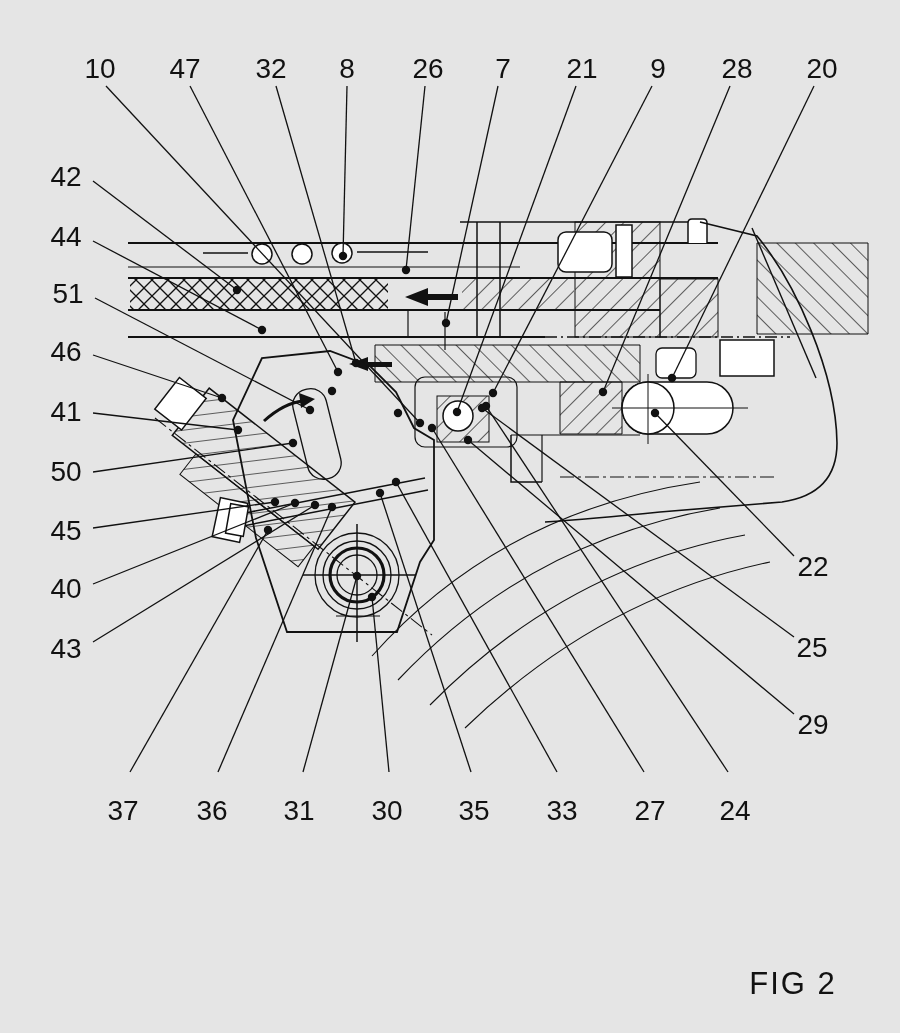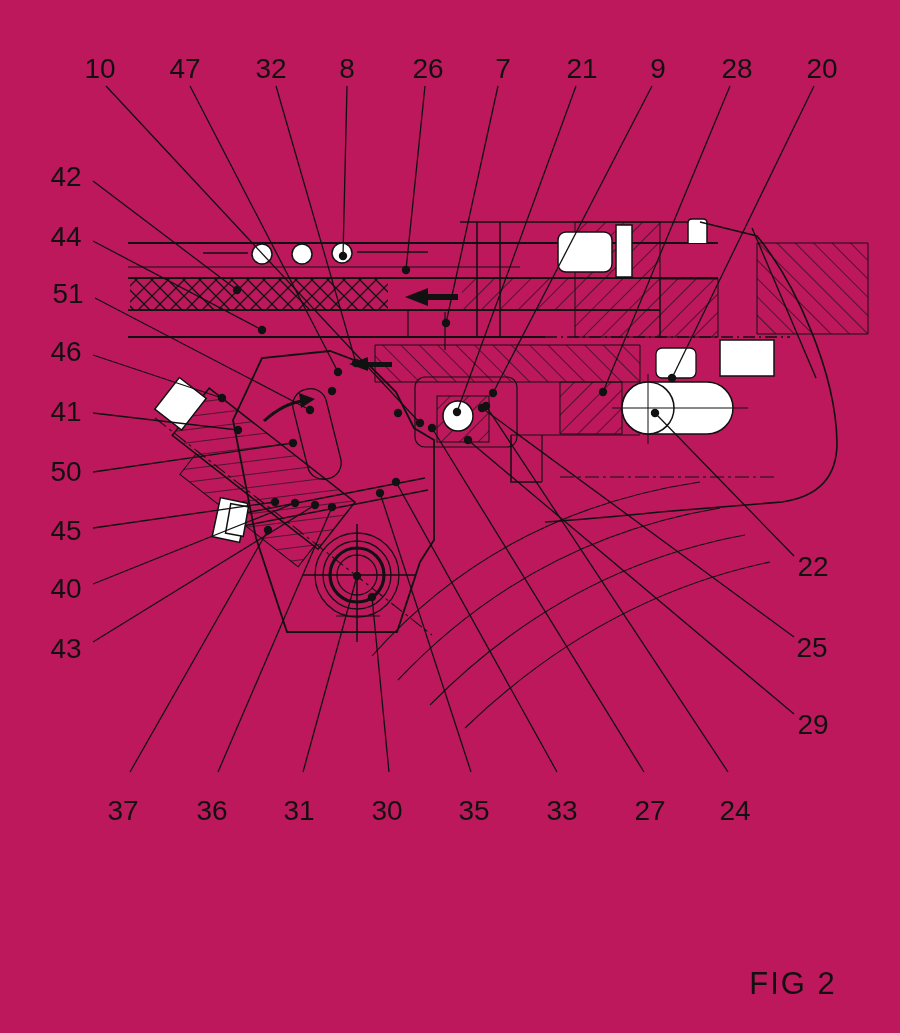--- a/index.html
+++ b/index.html
@@ -1,16 +1,16 @@
 <!DOCTYPE html>
 <html><head>
 <meta charset="utf-8">
 <style>
   html,body{margin:0;padding:0;background:#fff;}
-  .stage{position:relative;width:900px;height:1033px;background:#be185d;overflow:hidden;}
+  .stage{position:relative;width:900px;height:1033px;background:#e5e5e5;overflow:hidden;}
   svg{display:block;}
   .num{font:28px "Liberation Sans", sans-serif;fill:#111;}
   .caption{font:31px "Liberation Sans", sans-serif;fill:#111;letter-spacing:2px;}
   .leader{stroke:#111;stroke-width:1.3;fill:none;}
   .refdot{fill:#111;stroke:none;}
   .ln{stroke:#111;fill:none;}
 </style>
 </head>
 <body>
 

